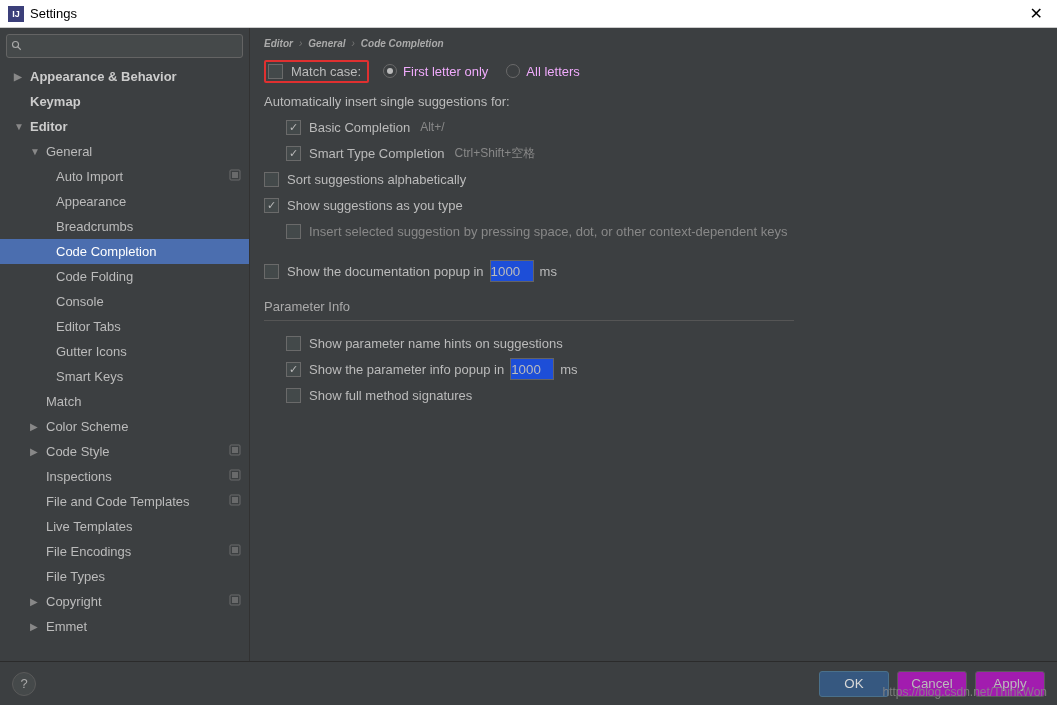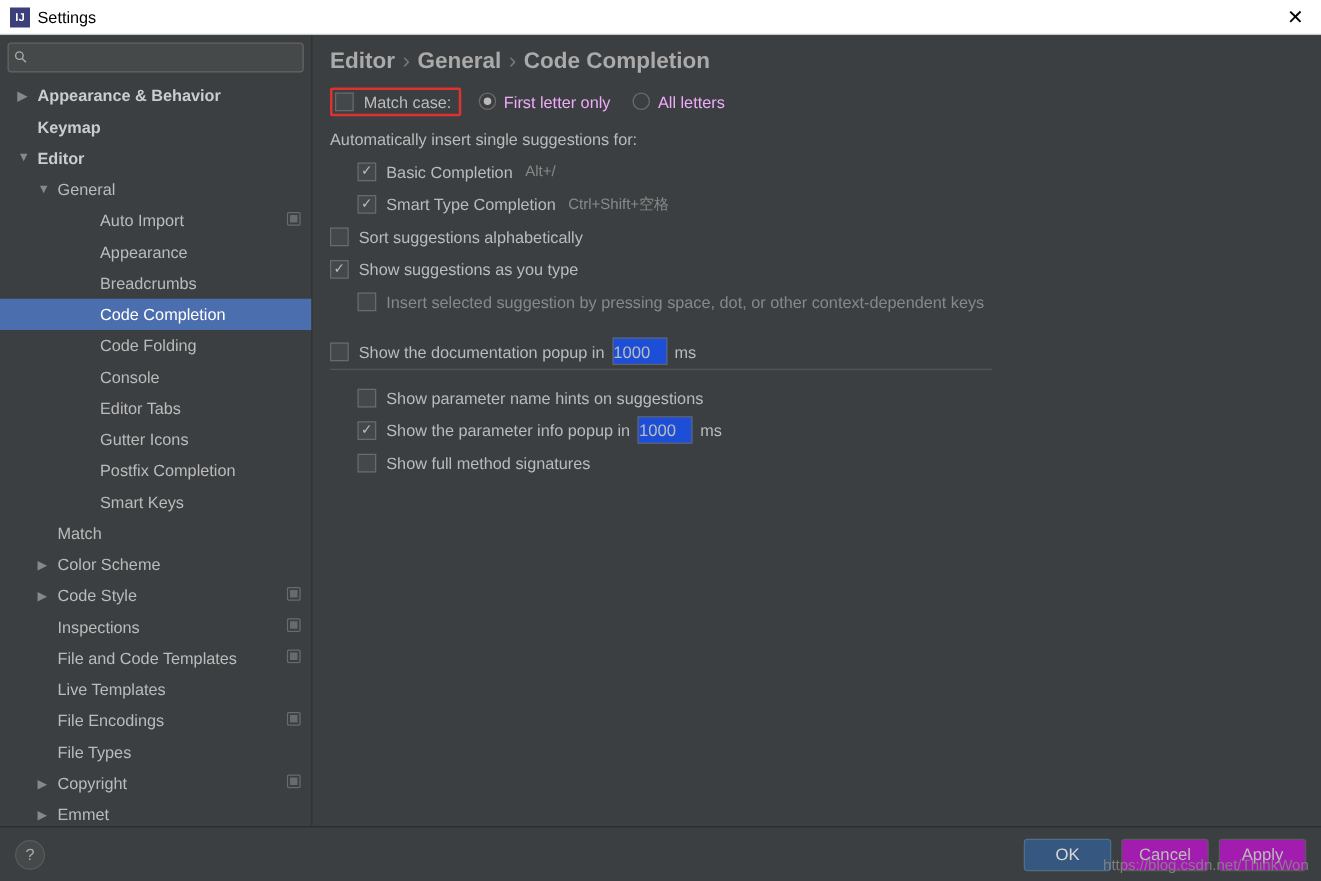--- a/index.html
+++ b/index.html
@@ -13,23 +13,23 @@
 .search { width: 100%; background: #45494a; border: 1px solid #646464; border-radius: 3px; height: 24px; padding: 0 4px; display:flex; align-items:center; gap:4px;}
 .search svg { width:12px; height:12px; fill:#aaa;}
 .tree { flex:1; overflow-y:auto; padding-bottom:10px;}
 .tree-item { display:flex; align-items:center; height:25px; padding-left:10px; cursor:pointer; white-space:nowrap;}
 .tree-item.selected { background:#4b6eaf; color:#fff;}
 .tree-item .arrow { width:12px; display:inline-block; font-size:10px; margin-right:4px; color:#888;}
 .tree-item .label { flex:1;}
 .tree-item .badge { margin-right:8px; opacity:0.6;}
 .lvl0 { padding-left:14px; font-weight:bold; color:#ccc;}
 .lvl1 { padding-left:30px;}
-.lvl2 { padding-left:64px;}
+.lvl2 { padding-left:40px;}
 .content { flex:1; display:flex; flex-direction:column; overflow:auto; position:relative;}
-.breadcrumb { padding:10px 14px 4px; color:#aaa; font-weight:bold; font-size:18px;}
+.breadcrumb { padding:10px 14px 4px; color:#aaa; font-weight:bold; font-size:10px;font-style:italic;}
 .breadcrumb .sep { color:#777; margin:0 6px; font-weight:normal;}
 .settings-body { padding:4px 14px 20px; }
 .row { display:flex; align-items:center; min-height:24px; margin:2px 0;}
 .indent1 { margin-left:22px; }
 .chk { width:15px; height:15px; border:1px solid #6a6a6a; background:#43494a; margin-right:8px; display:inline-flex; align-items:center; justify-content:center; cursor:pointer; flex-shrink:0;}
 .chk.checked::after { content:"✓"; color:#bbb; font-size:11px; line-height:1;}
 .radio { width:14px; height:14px; border:1px solid #6a6a6a; border-radius:50%; margin-right:6px; display:inline-flex; align-items:center; justify-content:center; cursor:pointer; flex-shrink:0;}
 .radio.checked::after { content:""; width:6px; height:6px; background:#bbb; border-radius:50%;}
 .radio-label { margin-right:18px; color:#f0abfc;}
 .highlight-box { border:2px solid #e03030; padding:2px 6px 2px 2px; display:inline-flex; align-items:center; border-radius:2px;}
@@ -114,24 +114,20 @@
         <div class="tree-item lvl2">
           <span class="arrow"></span>
           <span class="label">Editor Tabs</span>
         </div>
         <div class="tree-item lvl2">
           <span class="arrow"></span>
           <span class="label">Gutter Icons</span>
         </div>
         <div class="tree-item lvl2">
           <span class="arrow"></span>
-          <span class="label">Postfix Completion</span>
-        </div>
-        <div class="tree-item lvl2">
-          <span class="arrow"></span>
           <span class="label">Smart Keys</span>
         </div>
         <div class="tree-item lvl1">
           <span class="arrow"></span>
           <span class="label">Match</span>
         </div>
         <div class="tree-item lvl1">
           <span class="arrow">▶</span>
           <span class="label">Color Scheme</span>
         </div>
@@ -233,20 +229,21 @@
         <span class="disabled-text">Insert selected suggestion by pressing space, dot, or other context-dependent keys</span>
       </div>
 
       <div class="row" style="margin-top:16px;">
         <span class="chk"></span>
         <span>Show the documentation popup in</span>
         <input class="num-input" value="1000" style="">
         <span>ms</span>
       </div>
 
+      <div class="section-header">Parameter Info</div>
       <hr class="section-hr">
 
       <div class="row indent1">
         <span class="chk"></span>
         <span>Show parameter name hints on suggestions</span>
       </div>
       <div class="row indent1">
         <span class="chk checked"></span>
         <span>Show the parameter info popup in</span>
         <input class="num-input" value="1000" style="">

